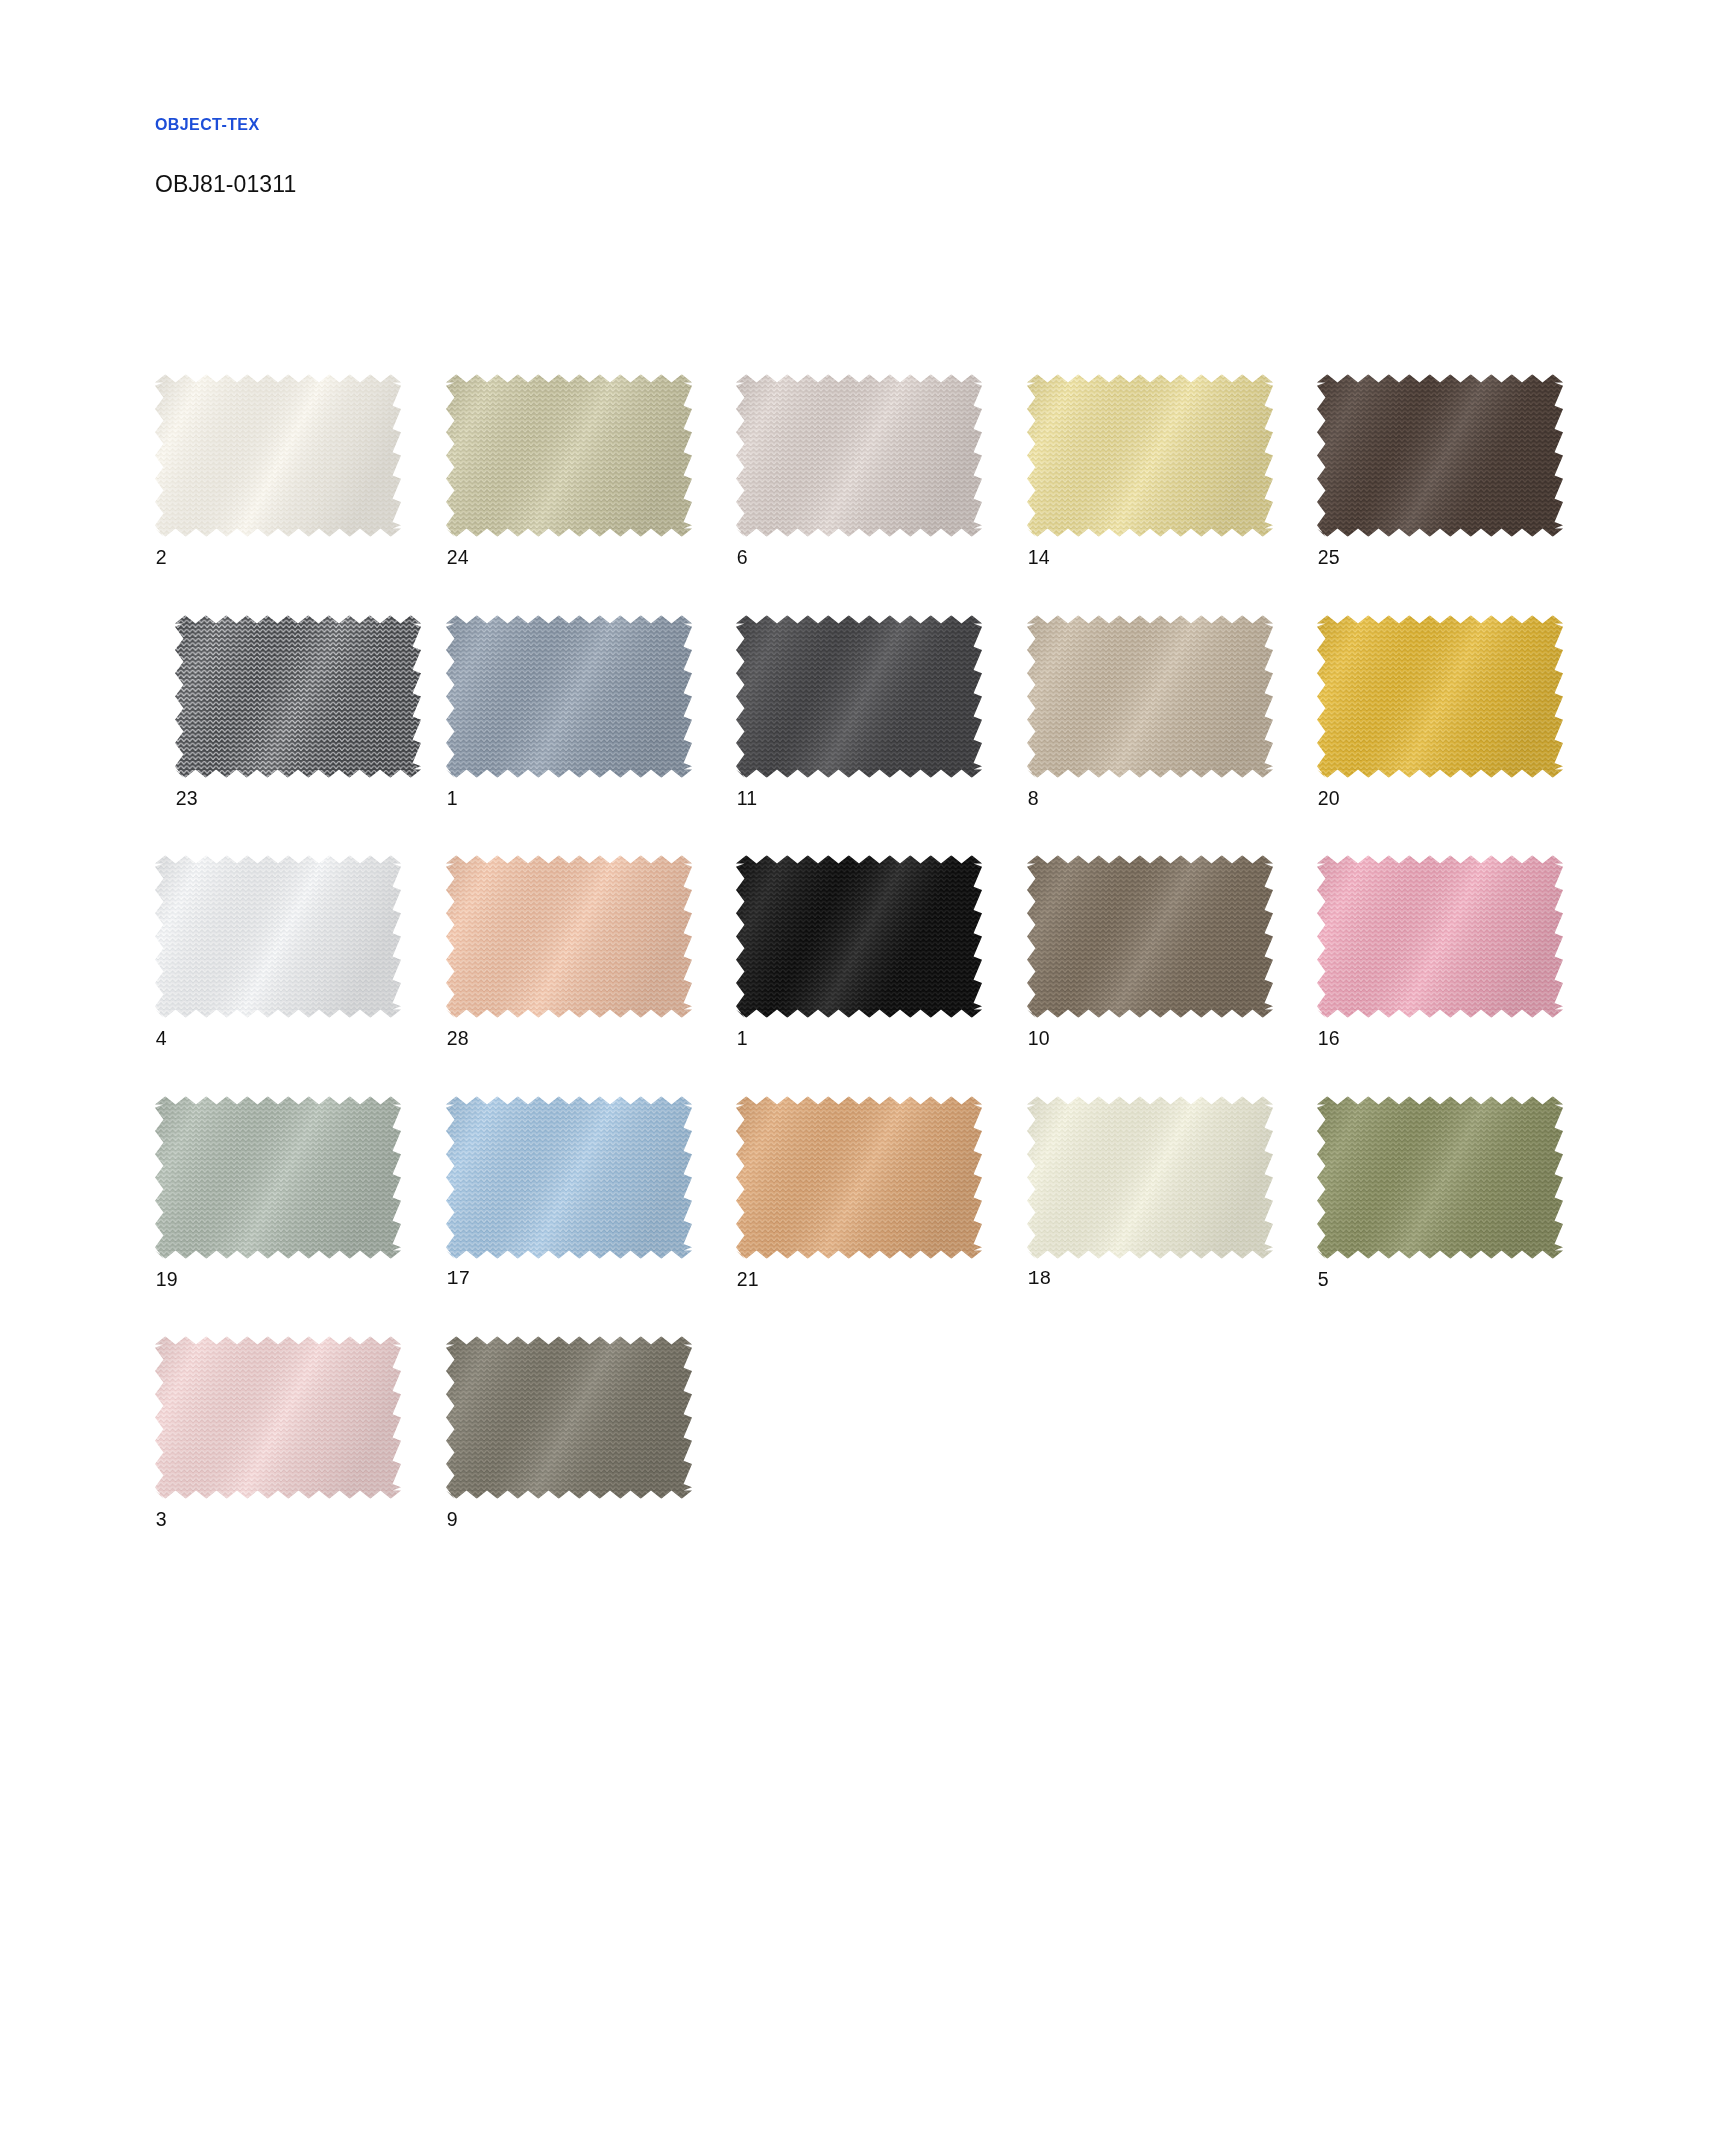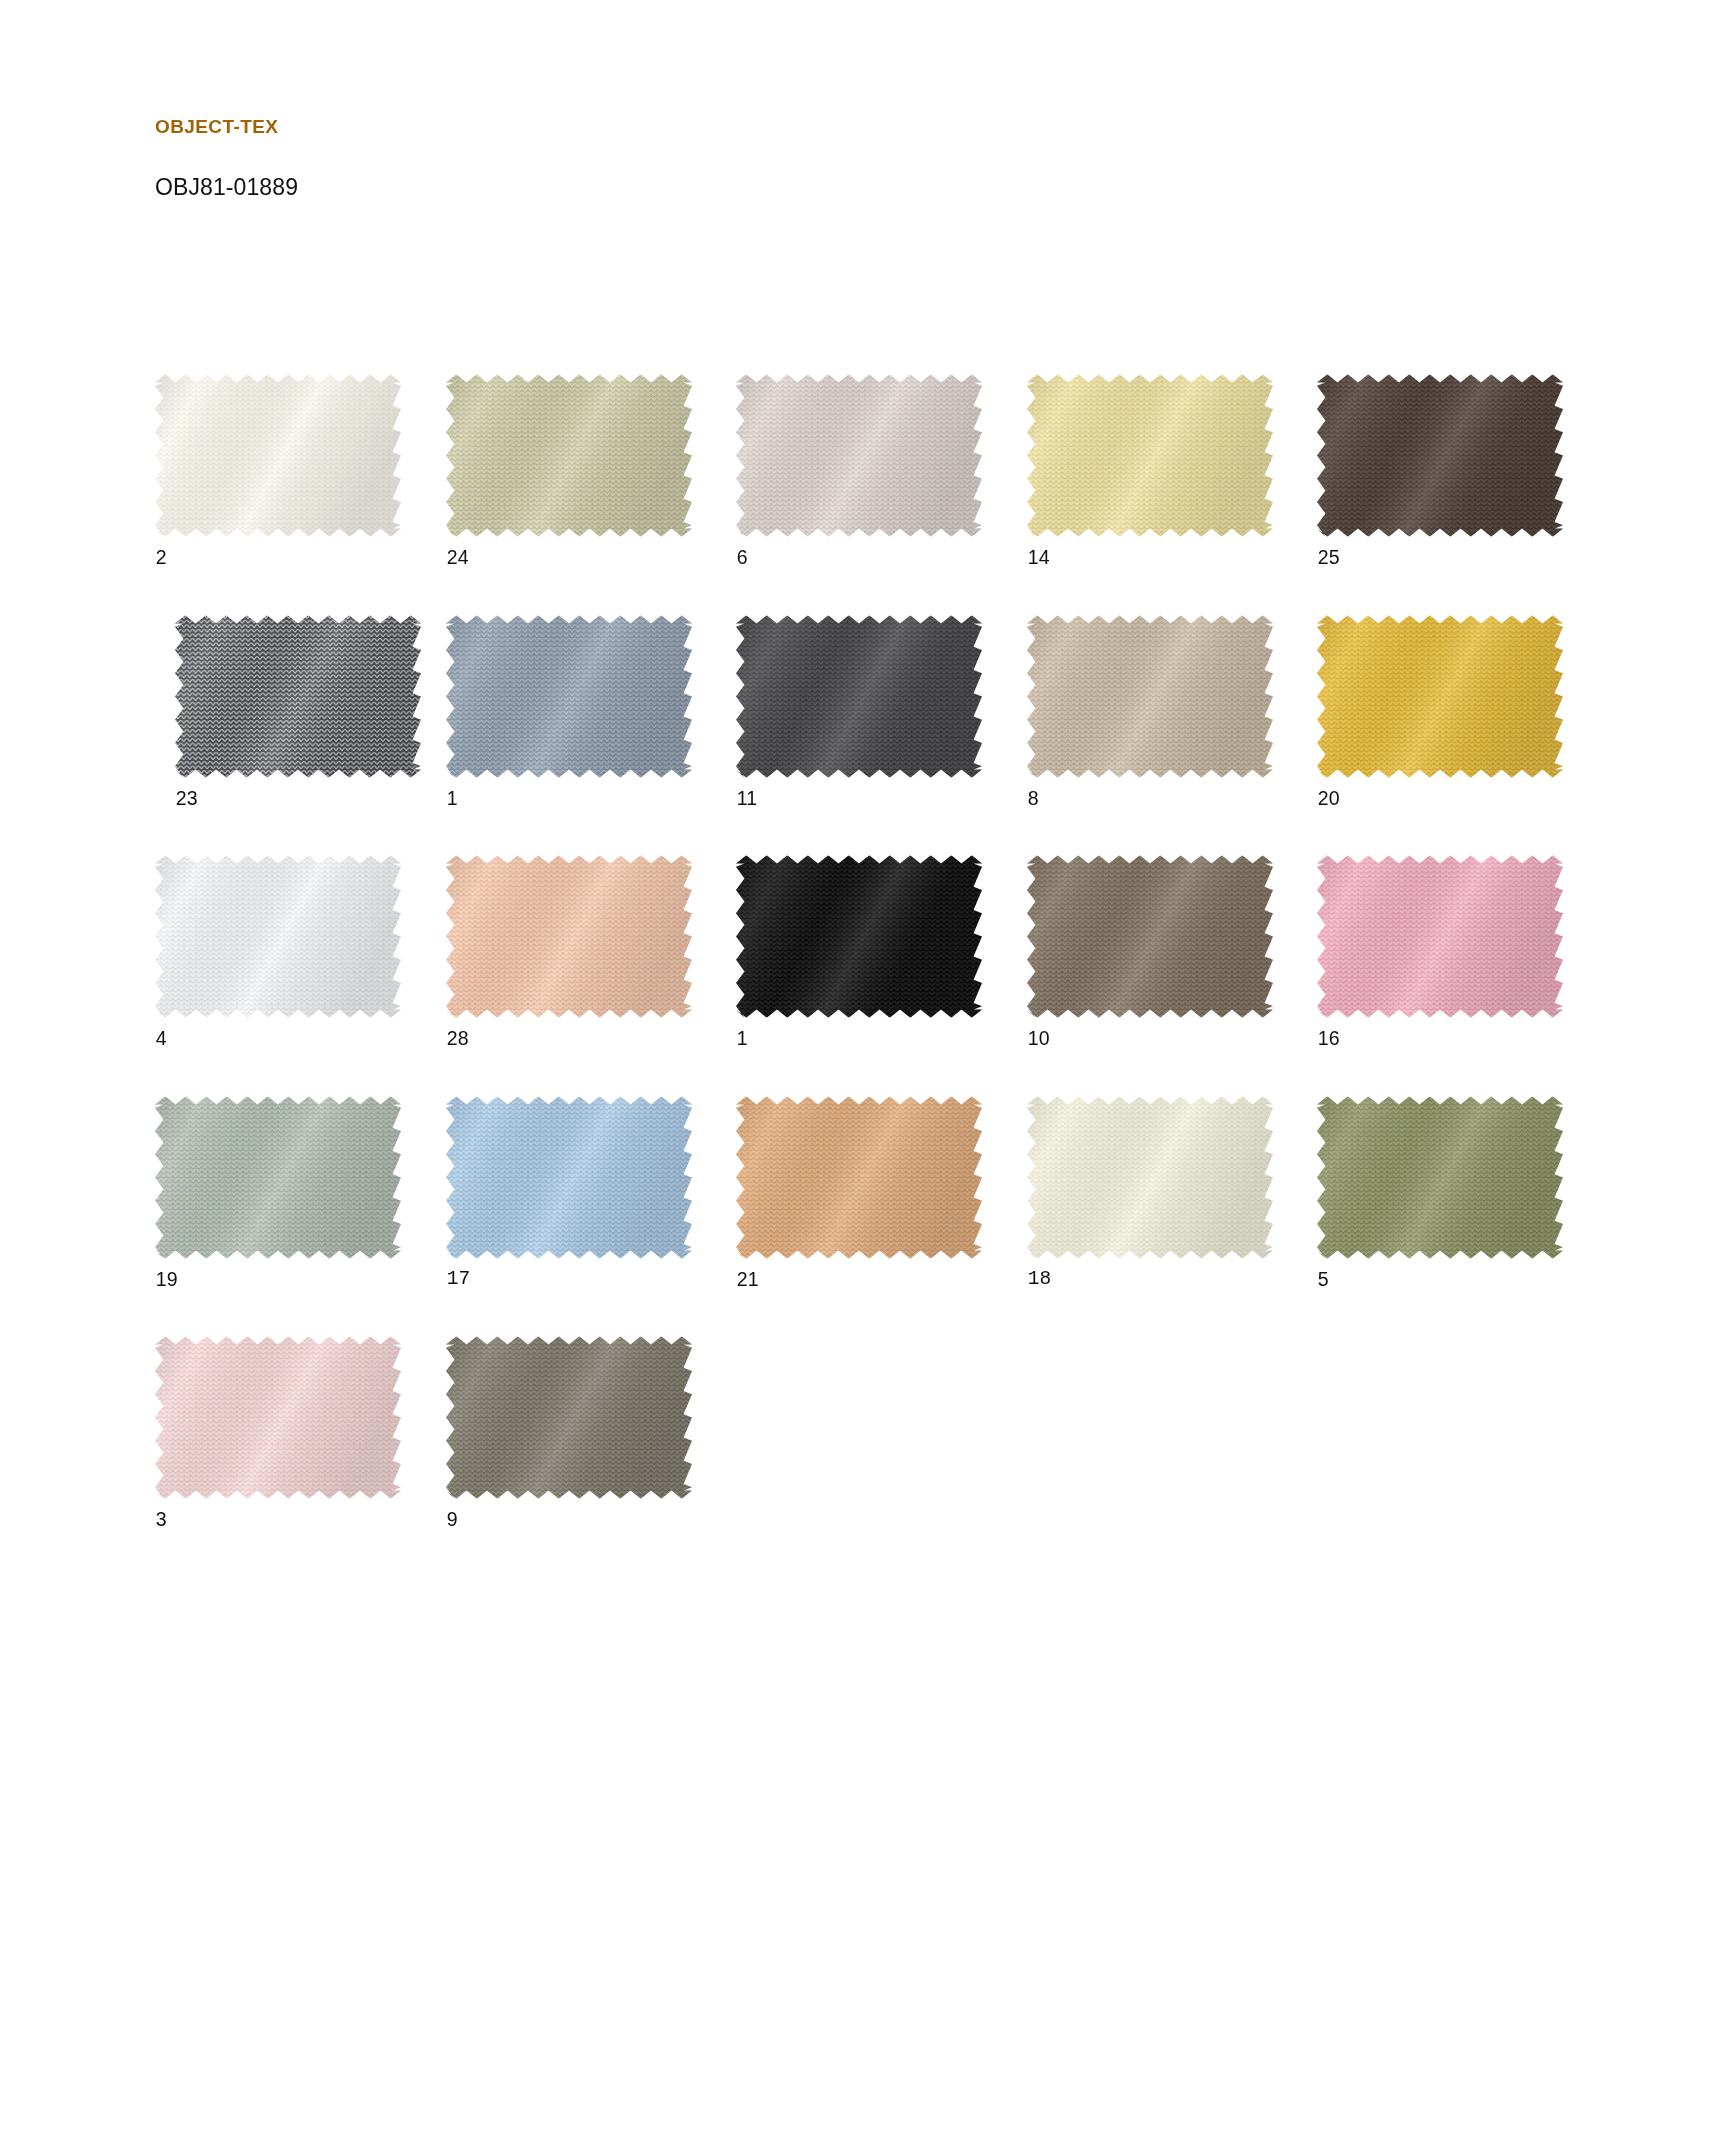--- a/index.html
+++ b/index.html
@@ -9,22 +9,22 @@
     font-family:"Liberation Sans", sans-serif;
     background:#ffffff;
     position:relative;
     overflow:hidden;
     -webkit-font-smoothing:antialiased;
   }
 
   
   #header { position:absolute; left:155px; top:117px; }
   #brand {
-    font-size:19px; font-weight:bold; letter-spacing:0.4px;
-    color:#a16207; line-height:1.0; white-space:nowrap;
+    font-size:16px; font-weight:bold; letter-spacing:0.4px;
+    color:#1d4ed8; line-height:1.0; white-space:nowrap;
   }
   #code {
     font-size:23px; font-weight:normal; letter-spacing:0.1px;
     color:#111111; line-height:1.0; white-space:nowrap;
     margin-top:40px;
   }
 
   
   #grid { position:absolute; left:155px; top:374px; width:1417px; }
   .swatch-cell {
@@ -51,21 +51,21 @@
     letter-spacing:0.2px;
     line-height:1;
     white-space:nowrap;
   }
 </style>
 </head>
 <body>
 
 <div id="header">
   <div id="brand">OBJECT-TEX</div>
-  <div id="code">OBJ81-01889</div>
+  <div id="code">OBJ81-01311</div>
 </div>
 
 <div id="grid">
     <div class="swatch-cell" style="left: 0px; top: 0px;">
       <div class="swatch">
         <svg class="fab-shape" width="246" height="163" viewBox="0 0 378 250">
           <defs>
             <clipPath id="clip0">
               <polygon points="0.0,13.0 15.8,0.0 31.5,13.0 47.3,0.0 63.0,13.0 78.8,0.0 94.5,13.0 110.3,0.0 126.0,13.0 141.8,0.0 157.5,13.0 173.3,0.0 189.0,13.0 204.8,0.0 220.5,13.0 236.3,0.0 252.0,13.0 267.8,0.0 283.5,13.0 299.3,0.0 315.0,13.0 330.8,0.0 346.5,13.0 362.3,0.0 378.0,13.0 365.0,13.0 378.0,17.9 365.0,48.7 378.0,53.6 365.0,84.4 378.0,89.3 365.0,120.1 378.0,125.0 365.0,155.9 378.0,160.7 365.0,191.6 378.0,196.4 365.0,227.3 378.0,232.1 365.0,237.0 378.0,237.0 362.3,250.0 346.5,237.0 330.8,250.0 315.0,237.0 299.3,250.0 283.5,237.0 267.8,250.0 252.0,237.0 236.3,250.0 220.5,237.0 204.8,250.0 189.0,237.0 173.3,250.0 157.5,237.0 141.8,250.0 126.0,237.0 110.3,250.0 94.5,237.0 78.8,250.0 63.0,237.0 47.3,250.0 31.5,237.0 15.8,250.0 0.0,237.0 13.0,250.0 0.0,232.1 13.0,214.3 0.0,196.4 13.0,178.6 0.0,160.7 13.0,142.9 0.0,125.0 13.0,107.1 0.0,89.3 13.0,71.4 0.0,53.6 13.0,35.7 0.0,17.9 13.0,13.0"></polygon>
             </clipPath>

